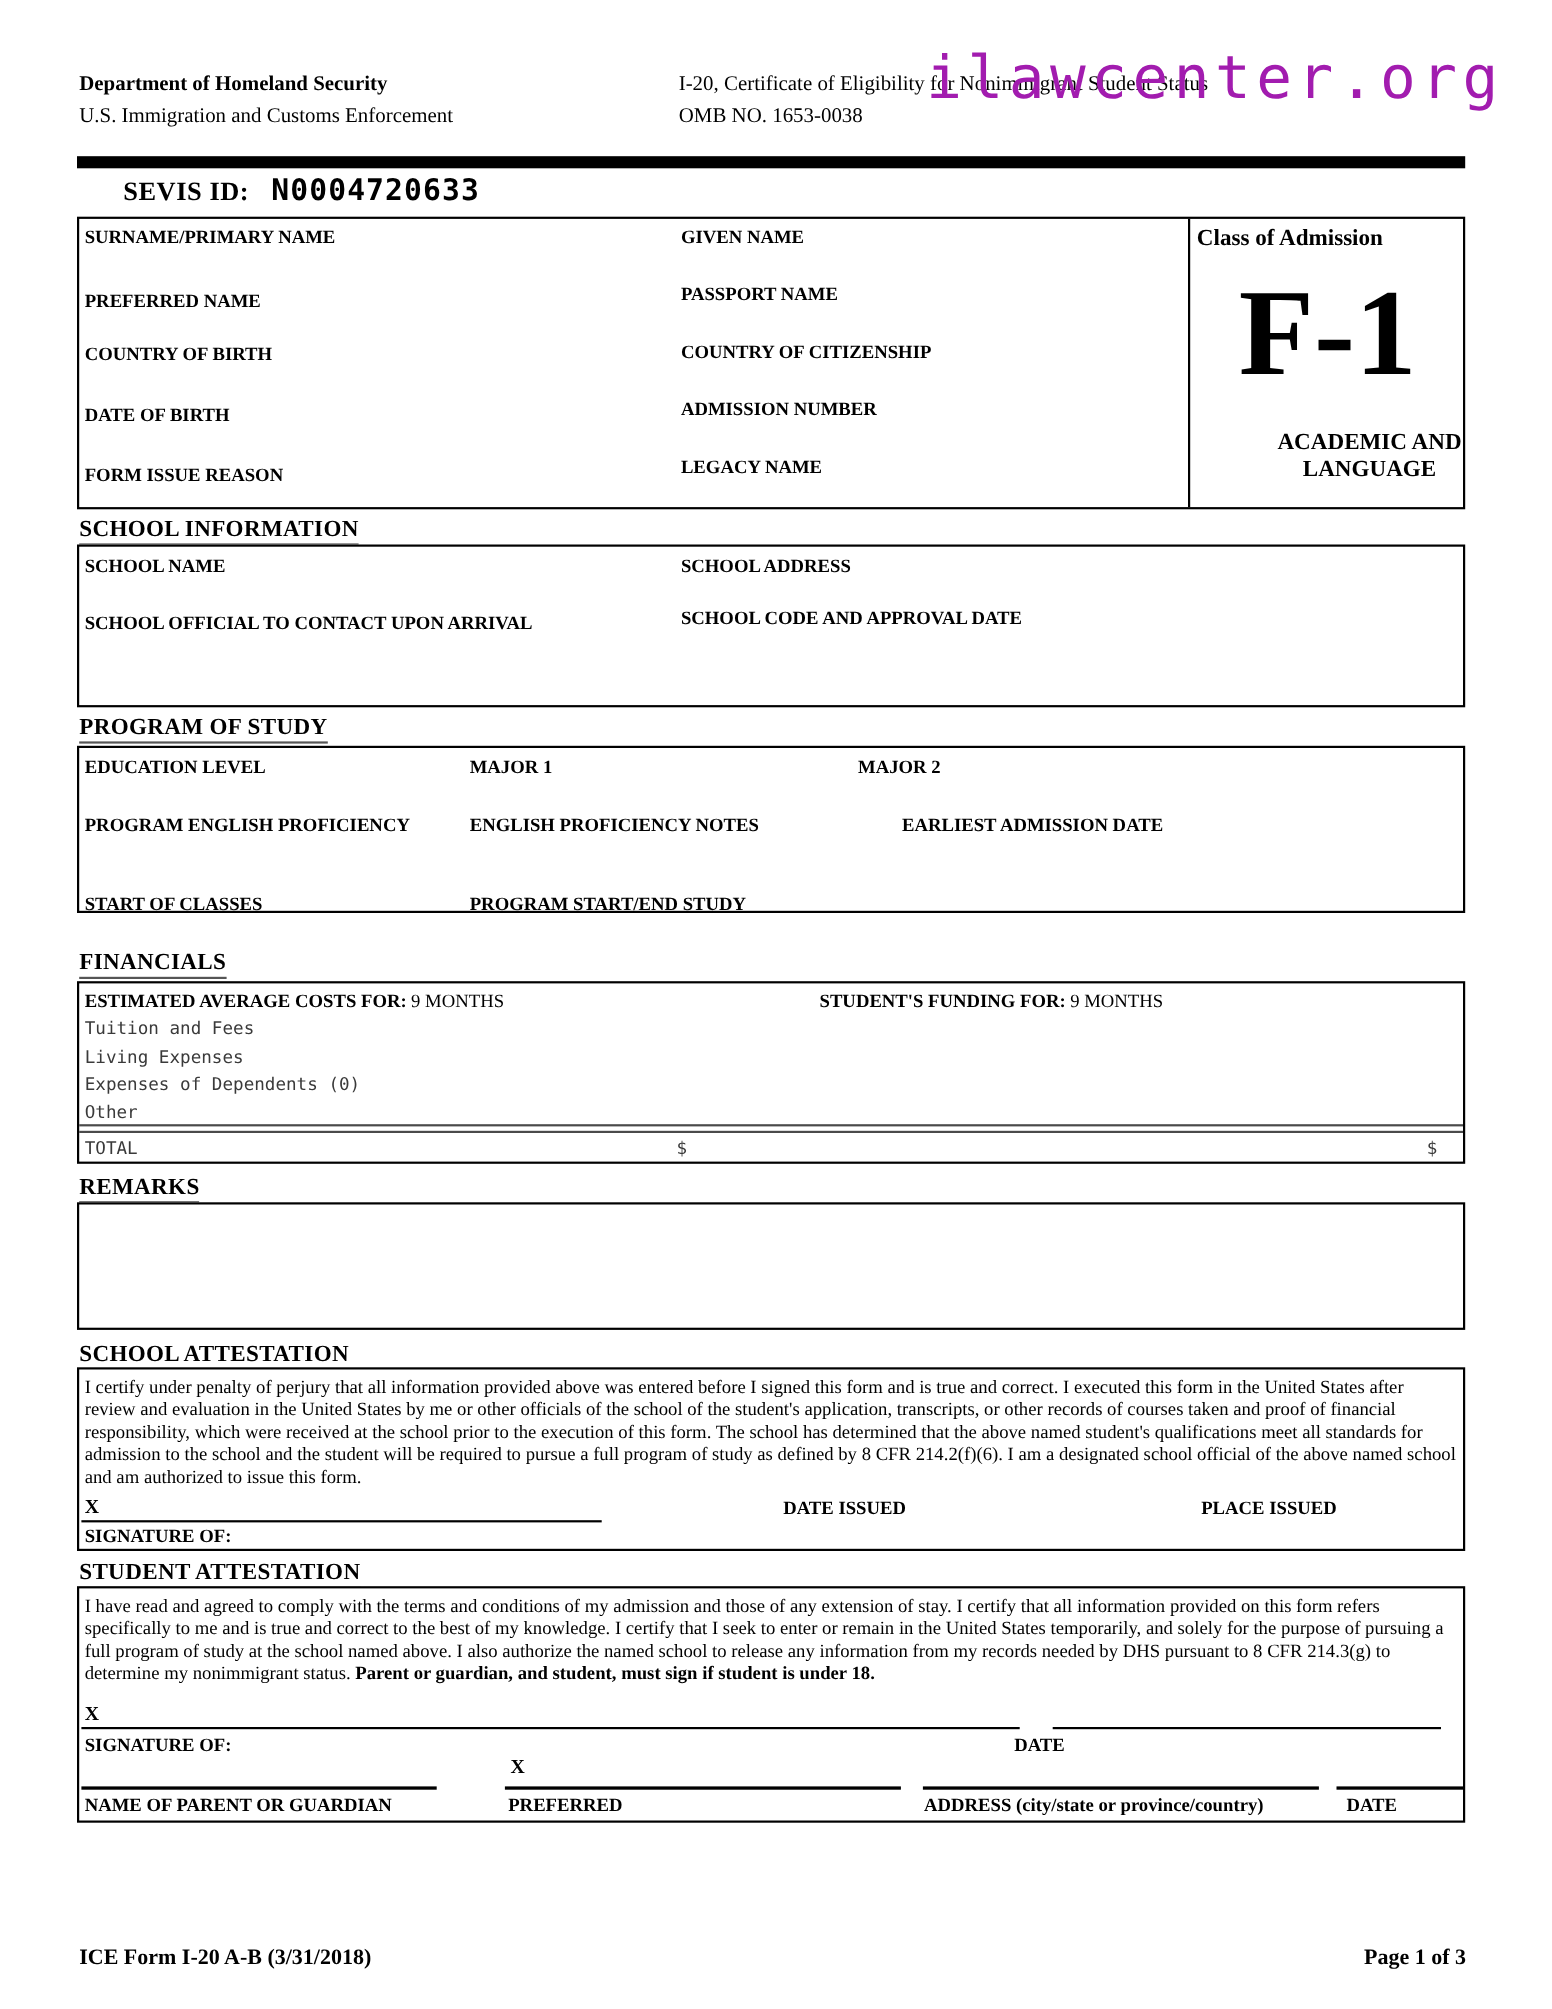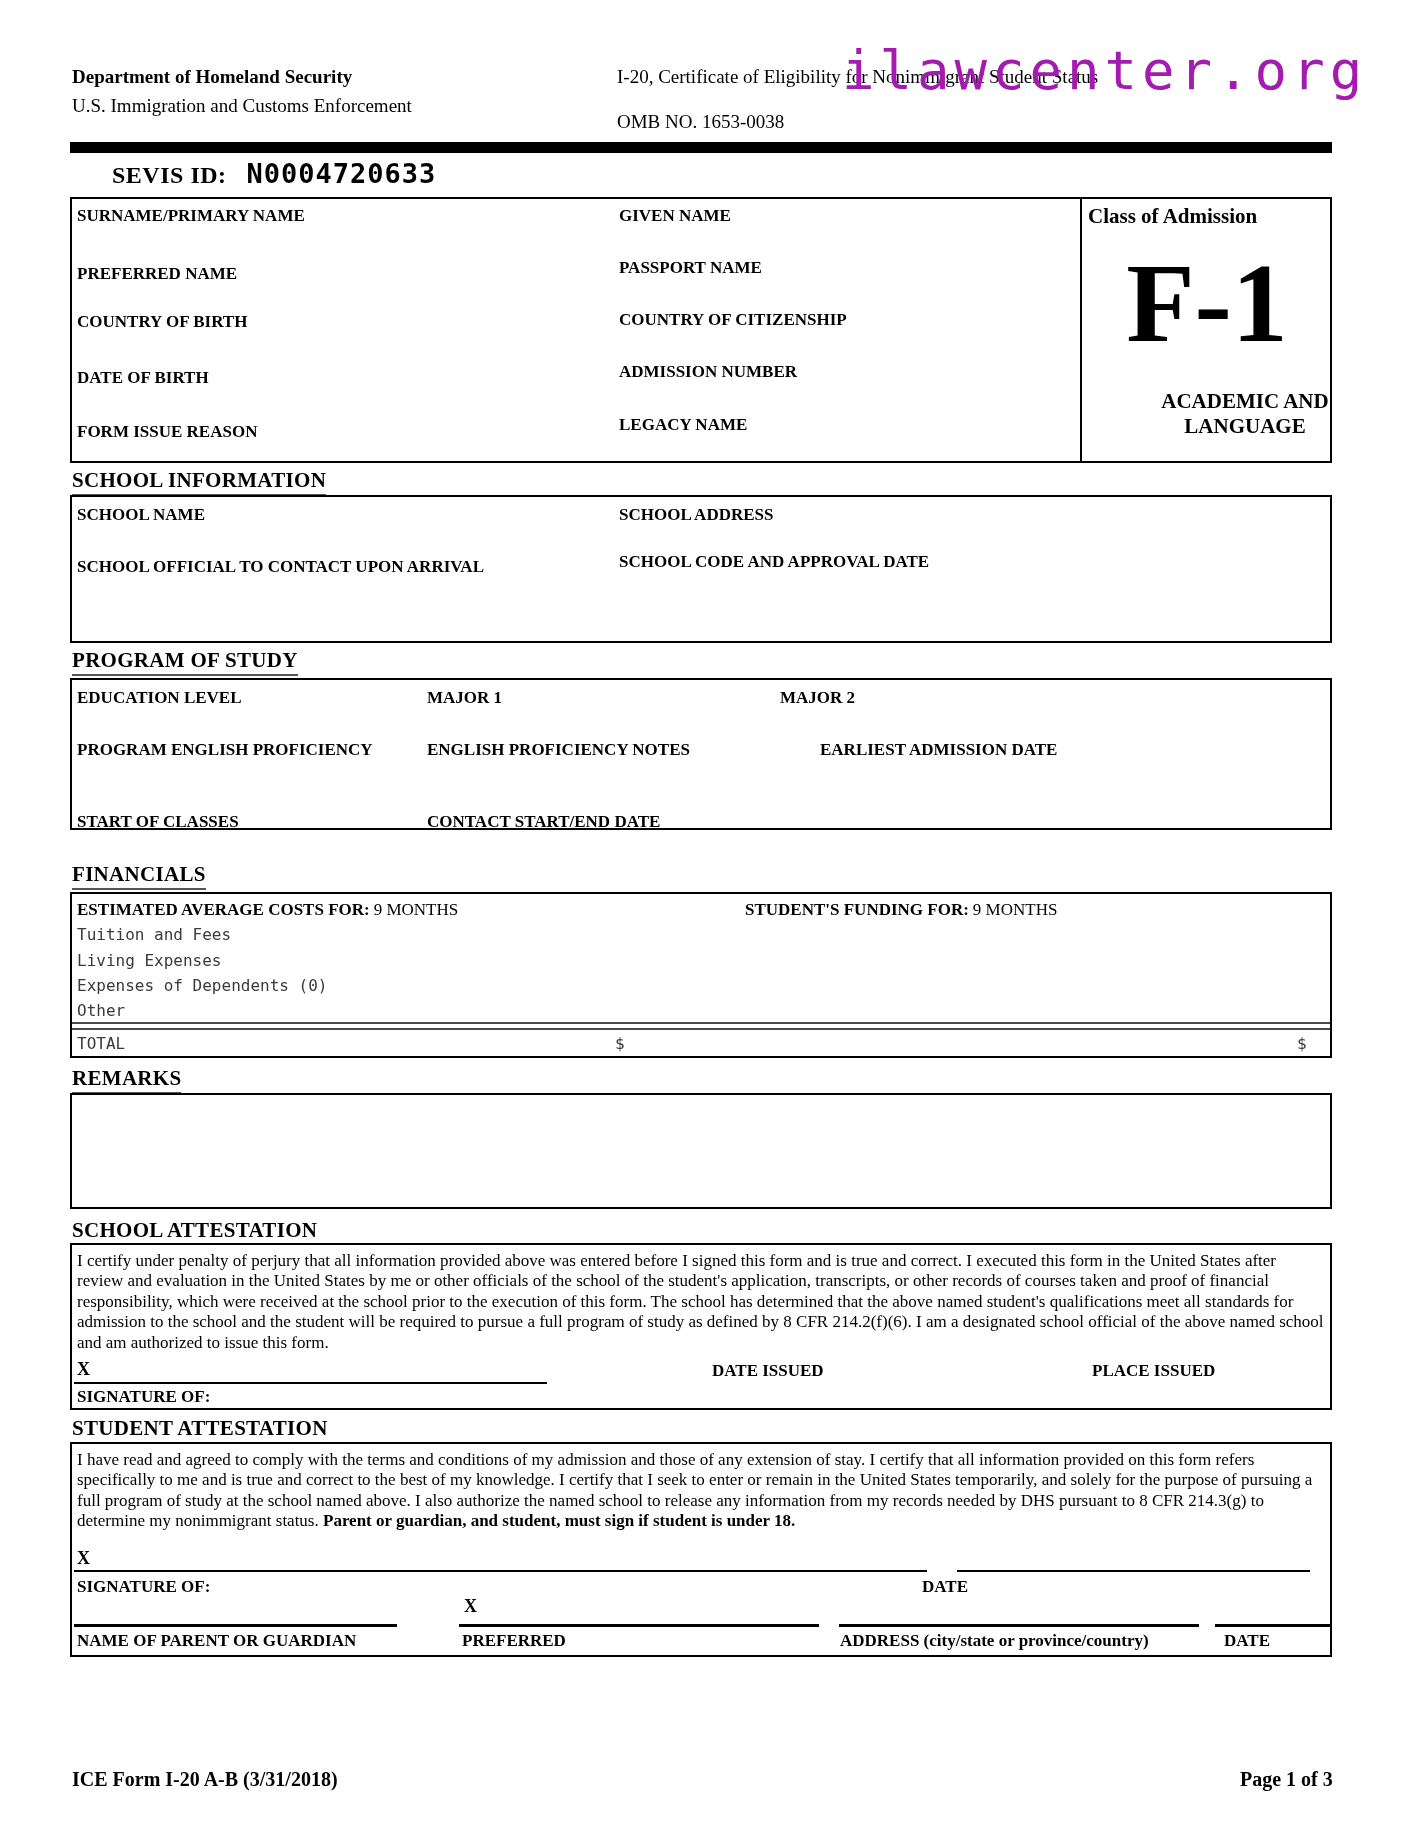--- a/index.html
+++ b/index.html
@@ -46,21 +46,21 @@
 </head>
 <body>
 
 <div class="page">
 
   <div class="abs watermark" style="left:842px;top:44px;">ilawcenter.org</div>
 
   <div class="abs hdr b" style="left:72px;top:66px;">Department of Homeland Security</div>
   <div class="abs hdr" style="left:72px;top:95px;">U.S. Immigration and Customs Enforcement</div>
   <div class="abs hdr" style="left:617px;top:66px;">I-20, Certificate of Eligibility for Nonimmigrant Student Status</div>
-  <div class="abs hdr" style="left:617px;top:111px;">OMB NO. 1653-0038</div>
+  <div class="abs hdr" style="left:617px;top:95px;">OMB NO. 1653-0038</div>
 
   <div class="abs topbar" style="left:70px;top:142px;width:1262px;"></div>
 
   <div class="abs sevis-row" style="left:72px;top:158px;">
     <span class="sevis-label">SEVIS ID:</span>
     <span class="sevis-value">N0004720633</span>
   </div>
 
   <div class="abs box" style="left:70px;top:197px;width:1262px;height:266px;">
     <div class="abs lbl" style="left:5px;top:7px;">SURNAME/PRIMARY NAME</div>
@@ -95,21 +95,21 @@
 
   <div class="abs section-title" style="left:72px;top:648px;">PROGRAM OF STUDY</div>
   <div class="abs box" style="left:70px;top:678px;width:1262px;height:152px;">
     <div class="abs lbl" style="left:5px;top:8px;">EDUCATION LEVEL</div>
     <div class="abs lbl" style="left:355px;top:8px;">MAJOR 1</div>
     <div class="abs lbl" style="left:708px;top:8px;">MAJOR 2</div>
     <div class="abs lbl" style="left:5px;top:60px;">PROGRAM ENGLISH PROFICIENCY</div>
     <div class="abs lbl" style="left:355px;top:60px;">ENGLISH PROFICIENCY NOTES</div>
     <div class="abs lbl" style="left:748px;top:60px;">EARLIEST ADMISSION DATE</div>
     <div class="abs lbl" style="left:5px;top:132px;">START OF CLASSES</div>
-    <div class="abs lbl" style="left:355px;top:132px;">CONTACT START/END DATE</div>
+    <div class="abs lbl" style="left:355px;top:132px;">PROGRAM START/END STUDY</div>
   </div>
 
   <div class="abs section-title" style="left:72px;top:862px;">FINANCIALS</div>
   <div class="abs box" style="left:70px;top:892px;width:1262px;height:166px;">
     <div class="abs" style="left:5px;top:6px;">
       <span class="lbl">ESTIMATED AVERAGE COSTS FOR:</span>
       <span class="hdr" style="font-size:17px;">9 MONTHS</span>
     </div>
     <div class="abs" style="left:673px;top:6px;">
       <span class="lbl">STUDENT'S FUNDING FOR:</span>

